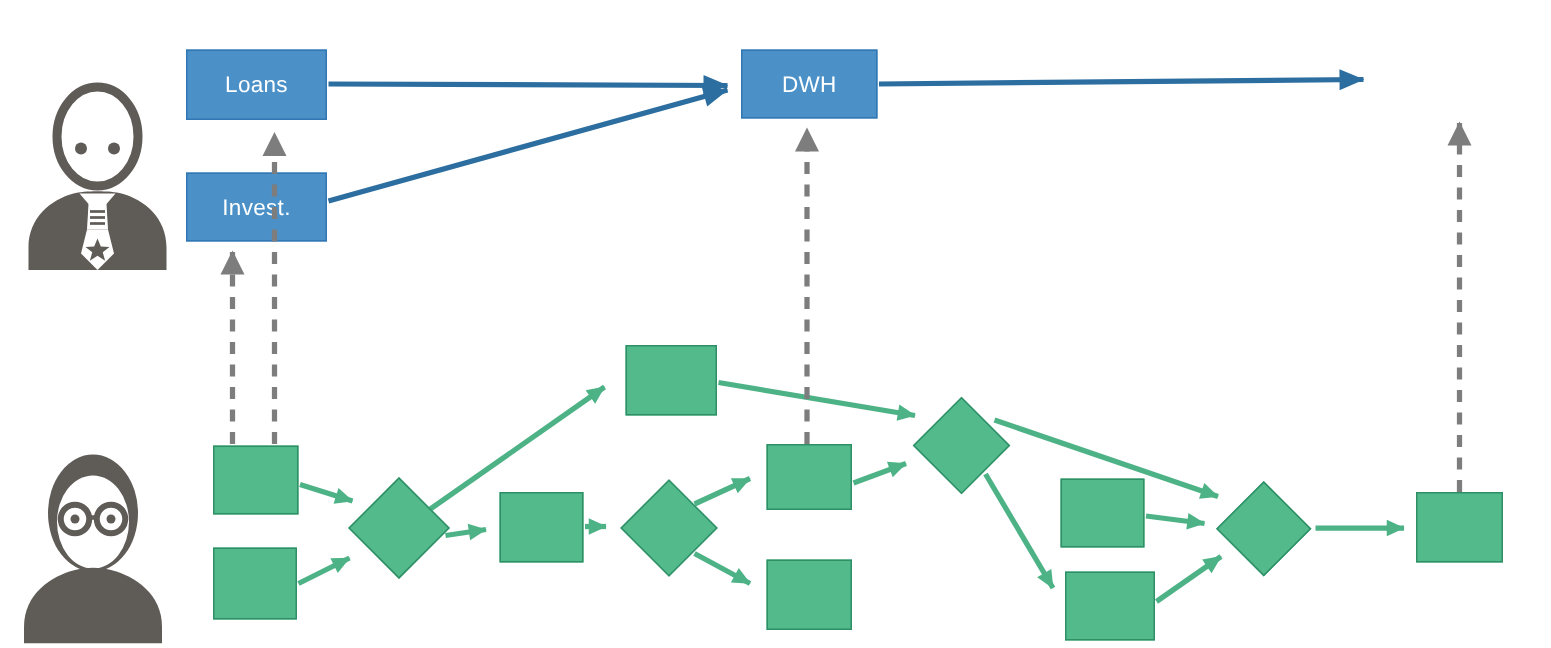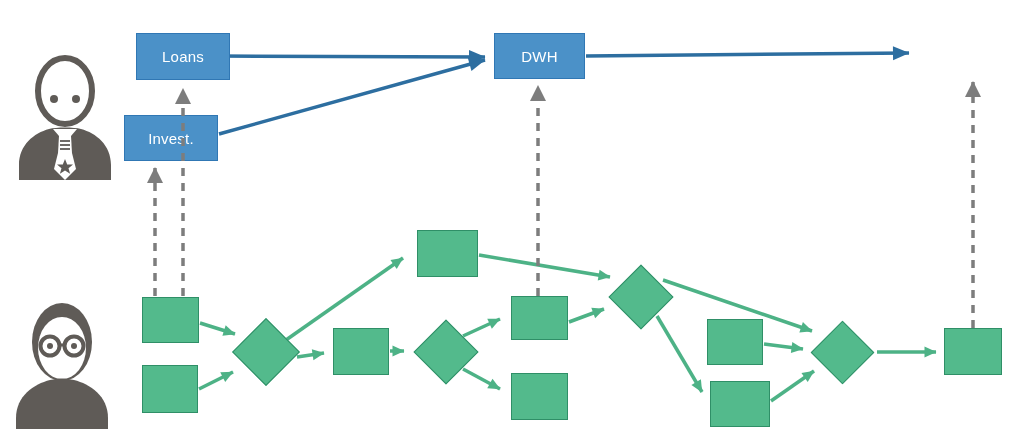--- a/index.html
+++ b/index.html
@@ -46,21 +46,21 @@
       <line x1="877" y1="352" x2="936" y2="352" marker-end="url(#mg)"></line>
     </g>
 
     <g stroke="#2D6EA0" stroke-width="3.5" fill="none">
       <line x1="219" y1="134" x2="485" y2="60" marker-end="url(#mb)"></line>
       <line x1="219" y1="56" x2="485" y2="57" marker-end="url(#mb)"></line>
       <line x1="586" y1="56" x2="909" y2="53" marker-end="url(#mb)"></line>
     </g>
   </svg>
 
-  <div class="bluebox" style="left:124px;top:33px;width:94px;height:47px;margin-left:12px;">
+  <div class="bluebox" style="left:124px;top:33px;width:94px;height:47px;">
     <span>Loans</span>
   </div>
   <div class="bluebox" style="left:124px;top:115px;width:94px;height:46px;">
     <span>Invest.</span>
   </div>
   <div class="bluebox" style="left:494px;top:33px;width:91px;height:46px;">
     <span>DWH</span>
   </div>
 
   <div class="gsq" style="left:142px;top:297px;width:57px;height:46px;"></div>

